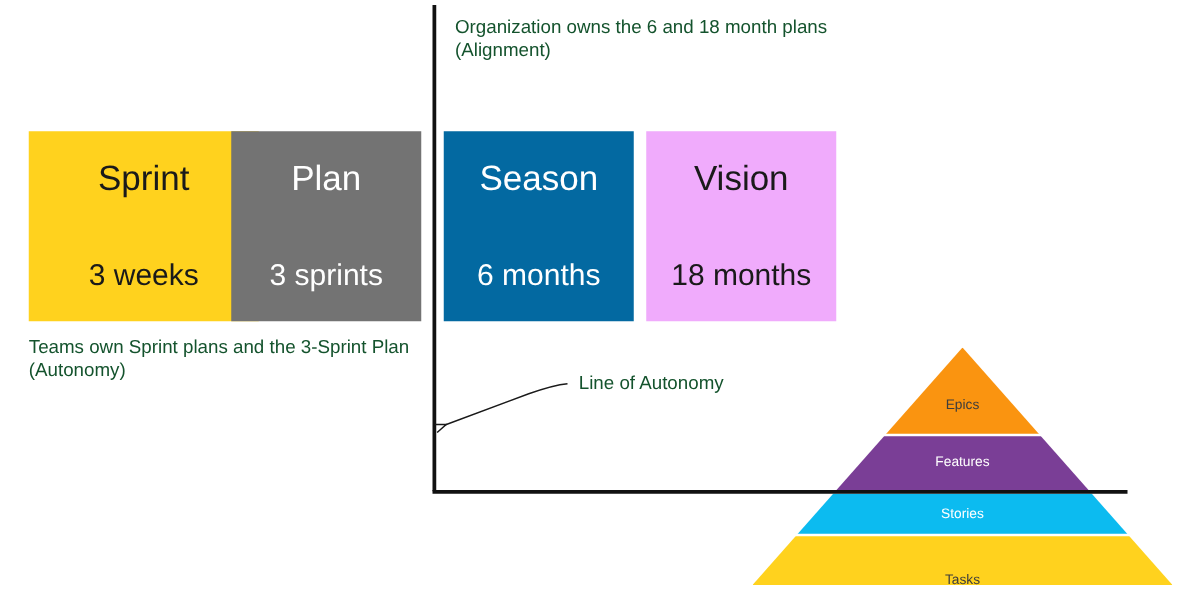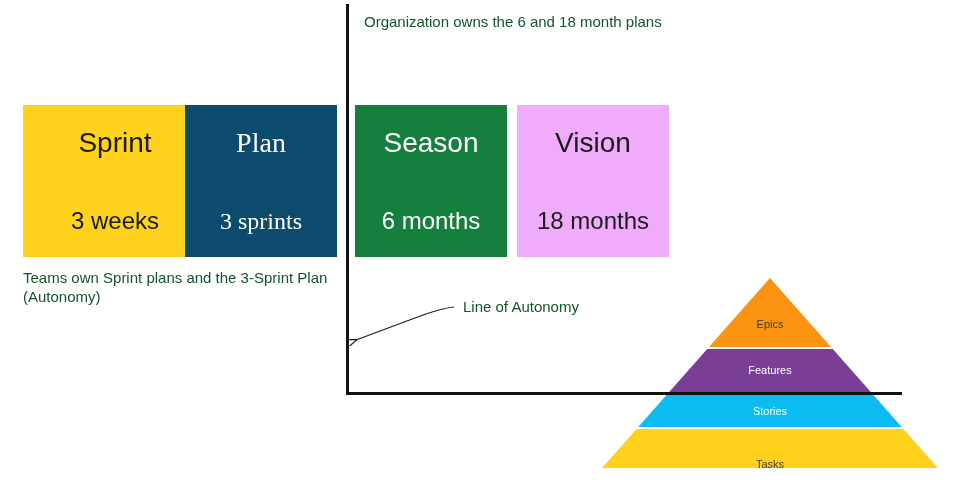--- a/index.html
+++ b/index.html
@@ -40,45 +40,46 @@
   #autonomy-arrow{position:absolute;left:348px;top:296px;width:120px;height:54px;z-index:2;}
 </style>
 </head>
 <body>
 
 <div id="v-axis" class="axis"></div>
 <div id="h-axis" class="axis"></div>
 
 <div id="alignment-note" class="annotation">
   <div>Organization owns the 6 and 18 month plans</div>
+  <div>(Alignment)</div>
 </div>
 <div id="autonomy-note" class="annotation">
   <div>Teams own Sprint plans and the 3-Sprint Plan</div>
   <div>(Autonomy)</div>
 </div>
 <div id="line-of-autonomy-label" class="annotation">Line of Autonomy</div>
 
 <svg id="autonomy-arrow" viewBox="0 0 120 54" xmlns="http://www.w3.org/2000/svg">
   <defs>
     <marker id="ah" markerWidth="12" markerHeight="10" refX="2" refY="4" orient="auto" markerUnits="userSpaceOnUse">
       <path d="M10,0.6 L1,4 L10,7.4" fill="none" stroke="#1a1a1a" stroke-width="1.2"></path>
     </marker>
   </defs>
   <path d="M106,11 Q95,12 75,19 L8,44" fill="none" stroke="#1a1a1a" stroke-width="1.2" marker-end="url(#ah)"></path>
 </svg>
 
 <div id="box-sprint" class="plan-box" style="background: rgb(255, 210, 30); color: rgb(26, 26, 26);">
   <div class="box-title">Sprint</div>
   <div class="box-subtitle">3 weeks</div>
 </div>
-<div id="box-plan" class="plan-box" style="background: #0c4a6e; color: rgb(255, 255, 255); font-family: Liberation Serif, serif;">
+<div id="box-plan" class="plan-box" style="background: #737373; color: rgb(255, 255, 255);">
   <div class="box-title">Plan</div>
   <div class="box-subtitle">3 sprints</div>
 </div>
-<div id="box-season" class="plan-box" style="background: #15803d; color: rgb(255, 255, 255);">
+<div id="box-season" class="plan-box" style="background: #0369a1; color: rgb(255, 255, 255);">
   <div class="box-title">Season</div>
   <div class="box-subtitle">6 months</div>
 </div>
 <div id="box-vision" class="plan-box" style="background: #f0abfc; color: rgb(26, 26, 26);">
   <div class="box-title">Vision</div>
   <div class="box-subtitle">18 months</div>
 </div>
 
 <div id="pyramid">
   <div id="layer-epics" class="pyr-layer" style="background: rgb(250, 148, 16);"></div>

